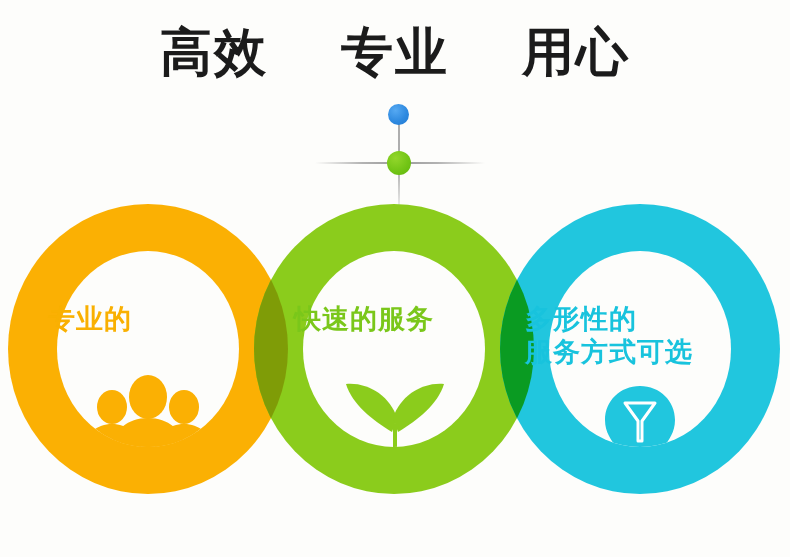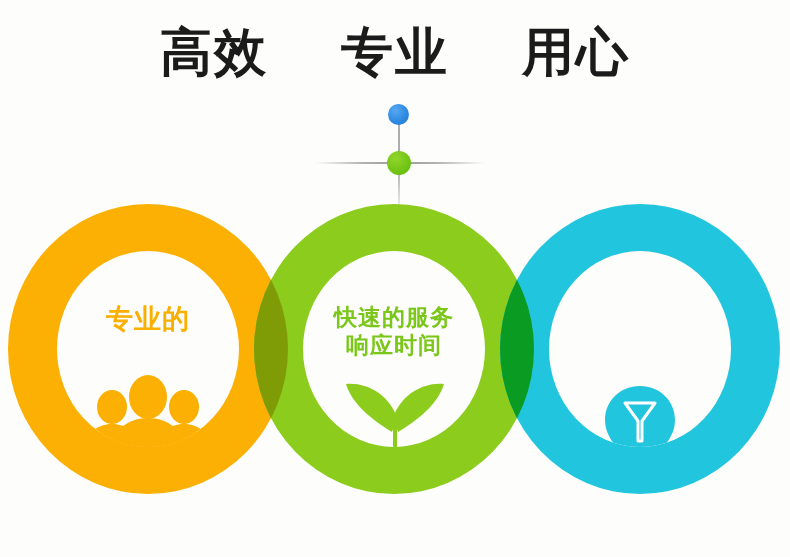--- a/index.html
+++ b/index.html
@@ -75,30 +75,30 @@
     height: 24px;
     border-radius: 50%;
     background: radial-gradient(circle at 36% 30%, #93d62b 0%, #73c516 55%, #5fb50c 100%);
   }
 
   
   .rings { position: absolute; left: 0; top: 0; width: 790px; height: 557px; }
 
   .label {
     position: absolute;
-    text-align: center;
+    text-align: left;
     font-weight: 700;
     line-height: 1.22;
     white-space: nowrap;
     letter-spacing: 1px;
   }
   .label .l1, .label .l2 { display: block; }
 
   .label-orange { color: #f9b001; font-size: 27px; }
-  .label-green  { color: #7ac71a; font-size: 23px; }
+  .label-green  { color: #7ac71a; font-size: 27px; }
   .label-cyan   { color: #18c3dd; font-size: 27px; }
 </style>
 </head>
 <body>
 
 <div id="canvas">
 
   <div class="headline">
     <span>高效</span>
     <span class="gap"></span>
@@ -187,17 +187,20 @@
       <rect x="627" y="461" width="26" height="3.5" fill="#ffffff"></rect>
     </g>
   </svg>
 
   <div class="label label-orange" style="left:48px; top:303px; width:200px;">
     <span class="l1">专业的</span>
   </div>
 
   <div class="label label-green" style="left:294px; top:303px; width:200px;">
     <span class="l1">快速的服务</span>
-    <span class="l2">响应时间</span>
-  </div>
-
+  </div>
+
+  <div class="label label-cyan" style="left:525px; top:303px; width:230px;">
+    <span class="l1">多形性的</span>
+    <span class="l2">服务方式可选</span>
+  </div>
 
 </div>
 
 </body></html>

